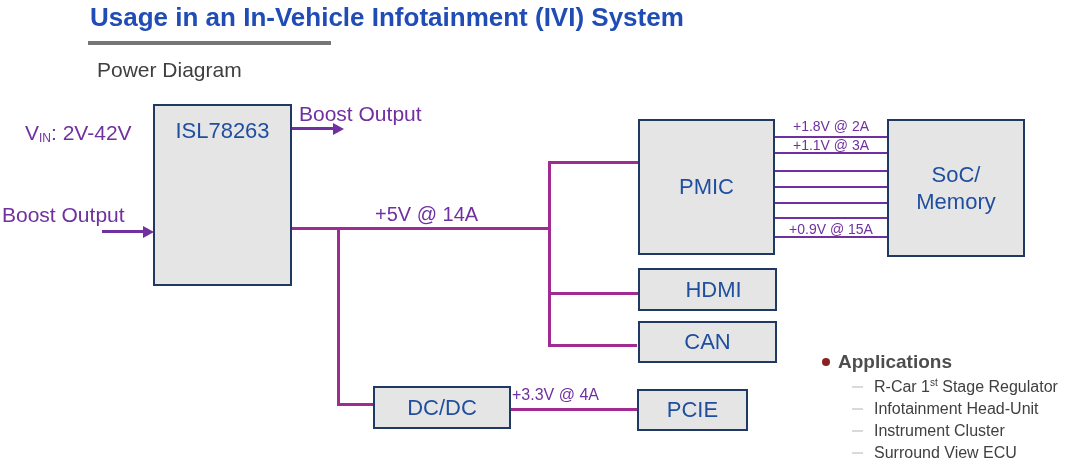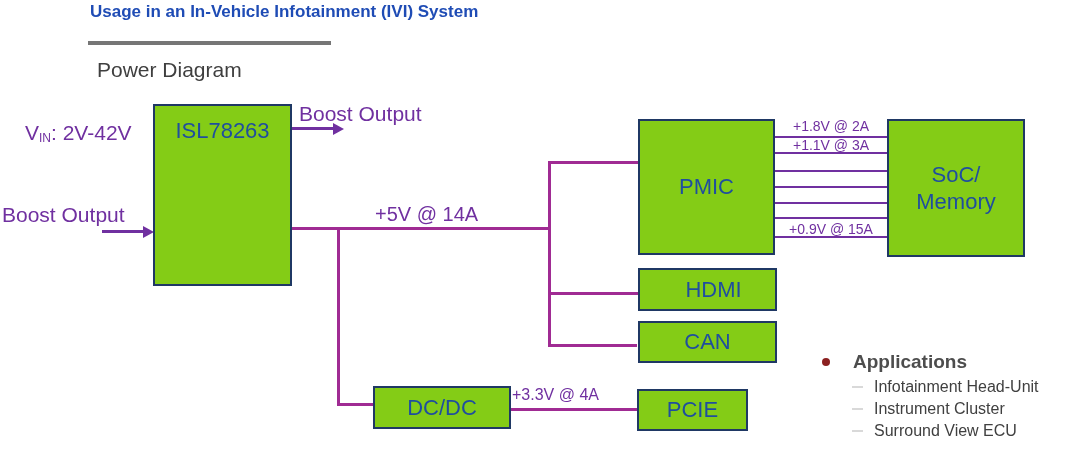--- a/index.html
+++ b/index.html
@@ -7,26 +7,26 @@
     --violet:#7030A0; --magenta:#A02B93; --underline-gray:#767676;
     --subtitle-gray:#3F3F3F; --apps-heading-gray:#4D4D4D; --apps-text-gray:#404040;
     --bullet-red:#8B2020; --dash-gray:#D9D9D9;
   }
   *{margin:0;padding:0;box-sizing:border-box;}
   html,body{background:#fff;}
   body{font-family:"Liberation Sans",sans-serif;}
   .slide{position:relative;width:1080px;height:465px;background:#fff;overflow:hidden;}
 
   
-  .title{position:absolute;left:90px;top:2px;font-size:17px;font-weight:bold;color:var(--title-blue);white-space:nowrap;}
+  .title{position:absolute;left:90px;top:2px;font-size:26px;font-weight:bold;color:var(--title-blue);white-space:nowrap;}
   .title-rule{position:absolute;left:88px;top:41px;width:243px;height:4px;background:var(--underline-gray);}
   .subtitle{position:absolute;left:97px;top:58px;font-size:21px;color:var(--subtitle-gray);}
 
   
-  .block{position:absolute;border:2px solid var(--box-border);background:#84cc16;color:var(--box-text);
+  .block{position:absolute;border:2px solid var(--box-border);background:#e5e5e5;color:var(--box-text);
          font-size:22px;display:flex;align-items:center;justify-content:center;text-align:center;}
   .blk-isl{left:153px;top:104px;width:139px;height:182px;align-items:flex-start;padding-top:12px;}
   .blk-pmic{left:638px;top:119px;width:137px;height:136px;}
   .blk-soc{left:887px;top:119px;width:138px;height:138px;line-height:1.25;}
   .blk-hdmi{left:638px;top:268px;width:139px;height:43px;padding-left:12px;}
   .blk-can{left:638px;top:321px;width:139px;height:42px;}
   .blk-dcdc{left:373px;top:386px;width:138px;height:43px;}
   .blk-pcie{left:637px;top:389px;width:111px;height:42px;}
 
   
@@ -57,21 +57,21 @@
   .lbl-boost-left{left:2px;top:203px;font-size:21px;}
   .lbl-5v{left:375px;top:203px;font-size:20px;}
   .lbl-3v3{left:512px;top:386px;font-size:16px;}
   .lbl-rail{font-size:14px;left:778px;width:106px;text-align:center;}
   .lbl-rail-1{top:118px;}
   .lbl-rail-2{top:137px;}
   .lbl-rail-3{top:221px;}
 
   
   .apps{position:absolute;left:822px;top:351px;width:256px;}
-  .apps-heading-row{display:flex;align-items:center;gap:23px;margin-bottom:3px;}
+  .apps-heading-row{display:flex;align-items:center;gap:8px;margin-bottom:3px;}
   .bullet{width:8px;height:8px;border-radius:50%;background:var(--bullet-red);flex:none;}
   .apps-heading{font-size:19px;font-weight:bold;color:var(--apps-heading-gray);}
   .app-item{display:flex;align-items:center;gap:11px;padding-left:30px;height:22px;font-size:16px;color:var(--apps-text-gray);white-space:nowrap;}
   .dash{width:11px;height:2px;background:var(--dash-gray);flex:none;}
   .app-item sup{font-size:10px;line-height:0;}
 </style>
 </head>
 <body>
 
 <div class="slide">
@@ -127,20 +127,24 @@
   <div class="block blk-dcdc">DC/DC</div>
   <div class="block blk-pcie">PCIE</div>
 
   <div class="apps">
     <div class="apps-heading-row">
       <span class="bullet"></span>
       <span class="apps-heading">Applications</span>
     </div>
     <div class="app-item">
         <span class="dash"></span>
+        <span><span>R-Car 1</span><sup>st</sup><span> Stage Regulator</span></span>
+      </div>
+    <div class="app-item">
+        <span class="dash"></span>
         <span><span>Infotainment Head-Unit</span><sup></sup><span></span></span>
       </div>
     <div class="app-item">
         <span class="dash"></span>
         <span><span>Instrument Cluster</span><sup></sup><span></span></span>
       </div>
     <div class="app-item">
         <span class="dash"></span>
         <span><span>Surround View ECU</span><sup></sup><span></span></span>
       </div>

